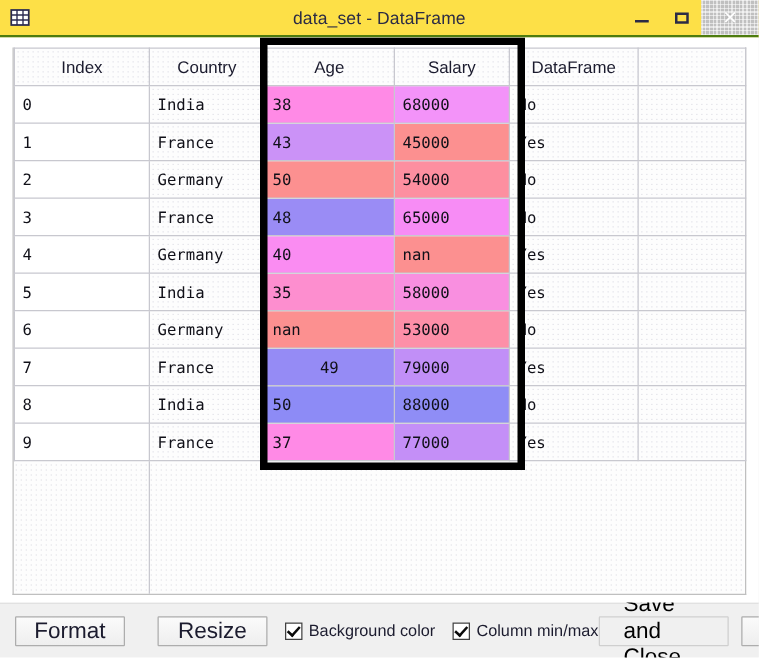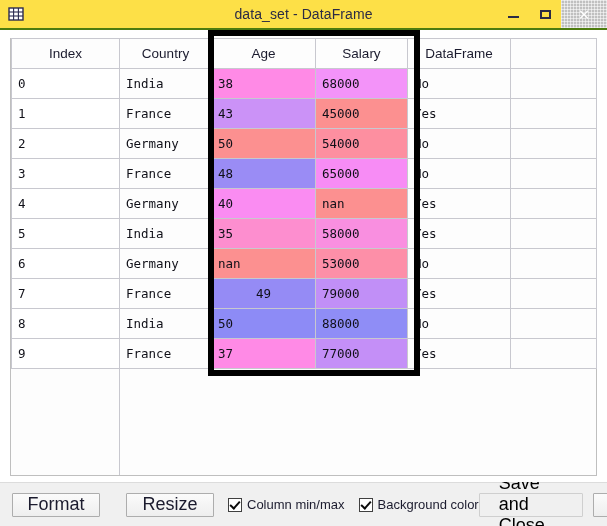--- a/index.html
+++ b/index.html
@@ -402,26 +402,26 @@
       <div class="sel-frame"></div>
     </div>
   </div>
 
   <div class="footer">
     <div class="btn">Format</div>
     <div class="btn resize">Resize</div>
 
     <div class="chk-group">
       <span class="chk checked"></span>
-      <span class="chk-label">Column min/max</span>
+      <span class="chk-label">Background color</span>
     </div>
 
     <div class="chk-group">
       <span class="chk checked"></span>
-      <span class="chk-label">Background color</span>
+      <span class="chk-label">Column min/max</span>
     </div>
 
     <div class="spacer"></div>
 
     <div class="btn saveclose disabled">Save and Close</div>
     <div class="btn closebtn">Close</div>
   </div>
 
 </div>
 

